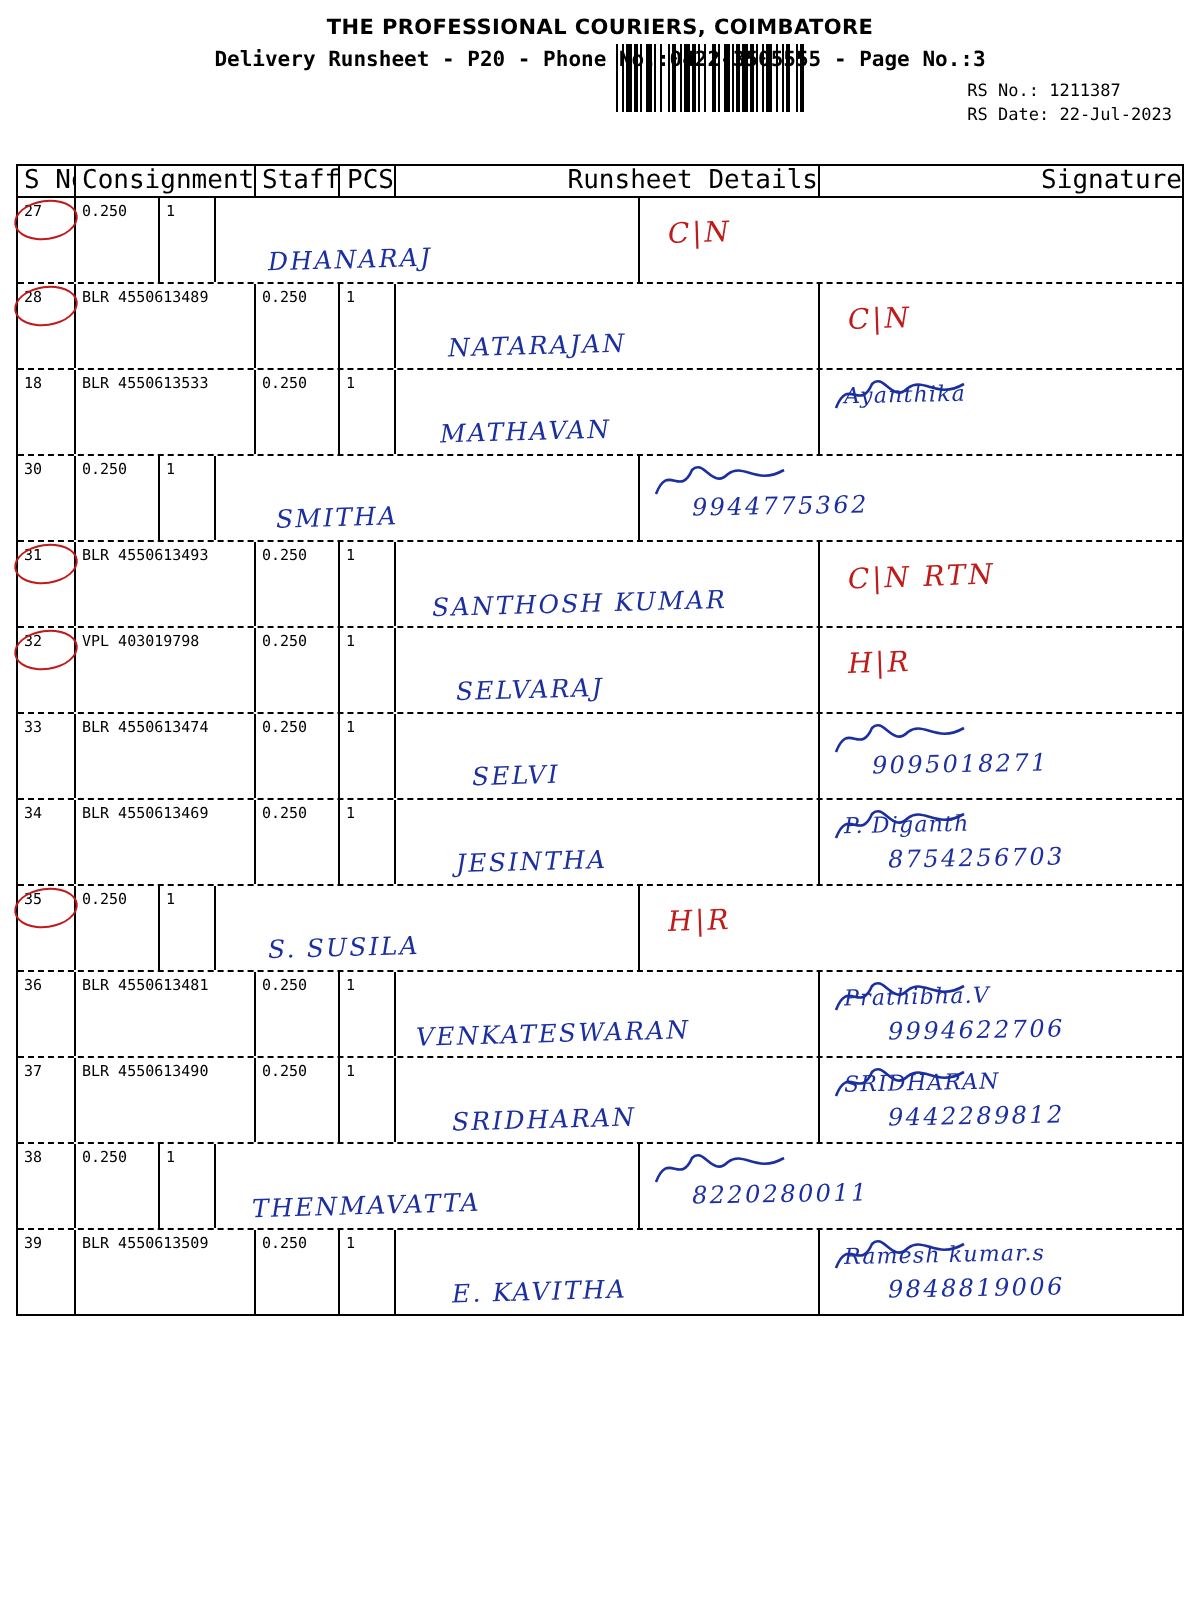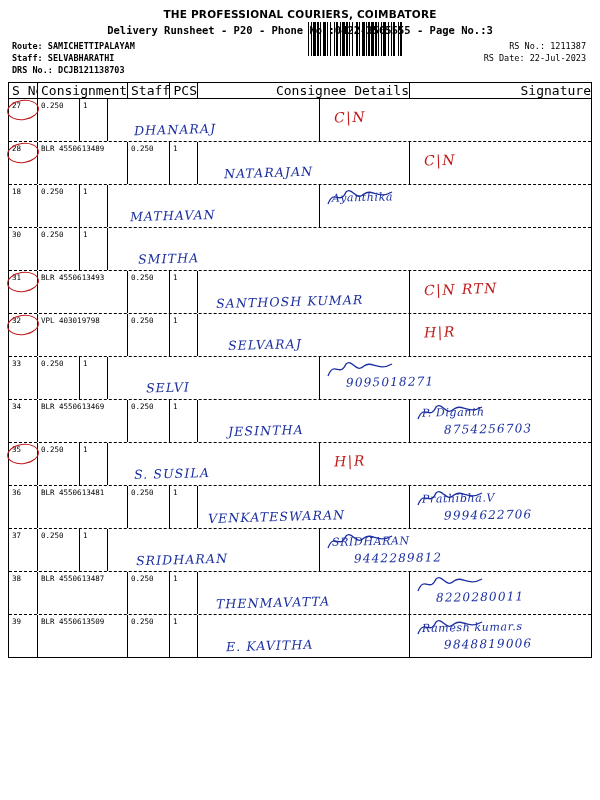--- a/index.html
+++ b/index.html
@@ -50,21 +50,21 @@
     font-size: 8.5px;
     font-weight: bold;
     line-height: 12px;
   }
   .hdr-right {
     position: absolute;
     right: 6px;
     top: 0;
     font-size: 8.5px;
     line-height: 12px;
-    text-align: right;
+    text-align: left;
   }
   .barcode {
     position: absolute;
     left: 300px;
     top: -18px;
     width: 150px;
     height: 34px;
     display: flex;
     align-items: stretch;
   }
@@ -238,53 +238,39 @@
         <div style="width:2px"></div>
         <div class="bar" style="width:1px"></div>
         <div style="width:1px"></div>
         <div class="bar" style="width:2px"></div>
         <div style="width:3px"></div>
         <div class="bar" style="width:1px"></div>
         <div style="width:1px"></div>
         <div class="bar" style="width:2px"></div>
         <div style="width:1px"></div>
       </div>
-    <div class="hdr-left">
-      <div>
-        <span>Route:</span>
-        <span>SAMICHETTIPALAYAM</span>
-      </div>
-      <div>
-        <span>Staff:</span>
-        <span>SELVABHARATHI</span>
-      </div>
-      <div>
-        <span>DRS No.:</span>
-        <span>DCJB121138703</span>
-      </div>
-    </div>
     <div class="hdr-right">
       <div>
         <span>RS No.:</span>
         <span>1211387</span>
       </div>
       <div>
         <span>RS Date:</span>
         <span>22-Jul-2023</span>
       </div>
     </div>
   </div>
 
   <div class="tbl">
     <div class="thead">
       <div class="cell c-sno">S No</div>
       <div class="cell c-cons">Consignment No</div>
       <div class="cell c-wt">Staff</div>
       <div class="cell c-pcs">PCS</div>
-      <div class="cell c-det">Consignee Details</div>
+      <div class="cell c-det">Runsheet Details</div>
       <div class="cell c-sig">Signature</div>
     </div>
     <div id="tbody">
         <div class="row">
           <div class="cell c-sno"><span class="circle-mark"></span><span>27</span></div>
           <div class="cell c-wt">0.250</div>
           <div class="cell c-pcs">1</div>
           <div class="cell c-det sig-cell">
             <span class="det-in hw" style="left:26px;">DHANARAJ</span>
           </div>
@@ -299,38 +285,45 @@
           <div class="cell c-pcs">1</div>
           <div class="cell c-det sig-cell">
             <span class="det-in hw" style="left:26px;">NATARAJAN</span>
           </div>
           <div class="cell c-sig sig-cell">
             <span class="sig-abs hw-red" style="left:14px; top:10px;">C|N</span>
           </div>
         </div>
         <div class="row">
           <div class="cell c-sno"><span>18</span></div>
+          <div class="cell c-cons">BLR 4550613533</div>
           <div class="cell c-wt">0.250</div>
           <div class="cell c-pcs">1</div>
           <div class="cell c-det sig-cell">
             <span class="det-in hw" style="left:22px;">MATHAVAN</span>
           </div>
           <div class="cell c-sig sig-cell">
             <span class="sig-abs hw-blue-sm" style="left:12px; top:6px;">Ayanthika</span>
             <svg class="scribble" width="70" height="22" style="left:6px; top:1px;" viewBox="0 0 70 22">
               <path d="M2 18 C 8 2, 14 20, 20 6 C 26 0, 30 16, 38 8 C 46 2, 52 14, 66 6" stroke="#1b2fa0" fill="none" stroke-width="1.3"></path>
             </svg>
           </div>
         </div>
         <div class="row">
           <div class="cell c-sno"><span>30</span></div>
           <div class="cell c-wt">0.250</div>
           <div class="cell c-pcs">1</div>
           <div class="cell c-det sig-cell">
             <span class="det-in hw" style="left:30px;">SMITHA</span>
+          </div>
+          <div class="cell c-sig sig-cell">
+            <span class="sig-abs hw-num" style="left:26px; top:18px;">9944775362</span>
+            <svg class="scribble" width="70" height="22" style="left:6px; top:1px;" viewBox="0 0 70 22">
+              <path d="M2 18 C 8 2, 14 20, 20 6 C 26 0, 30 16, 38 8 C 46 2, 52 14, 66 6" stroke="#1b2fa0" fill="none" stroke-width="1.3"></path>
+            </svg>
           </div>
         </div>
         <div class="row">
           <div class="cell c-sno"><span class="circle-mark"></span><span>31</span></div>
           <div class="cell c-cons">BLR 4550613493</div>
           <div class="cell c-wt">0.250</div>
           <div class="cell c-pcs">1</div>
           <div class="cell c-det sig-cell">
             <span class="det-in hw" style="left:18px;">SANTHOSH KUMAR</span>
           </div>
@@ -345,20 +338,21 @@
           <div class="cell c-pcs">1</div>
           <div class="cell c-det sig-cell">
             <span class="det-in hw" style="left:30px;">SELVARAJ</span>
           </div>
           <div class="cell c-sig sig-cell">
             <span class="sig-abs hw-red" style="left:14px; top:10px;">H|R</span>
           </div>
         </div>
         <div class="row">
           <div class="cell c-sno"><span>33</span></div>
+          <div class="cell c-cons">BLR 4550613474</div>
           <div class="cell c-wt">0.250</div>
           <div class="cell c-pcs">1</div>
           <div class="cell c-det sig-cell">
             <span class="det-in hw" style="left:38px;">SELVI</span>
           </div>
           <div class="cell c-sig sig-cell">
             <span class="sig-abs hw-num" style="left:26px; top:18px;">9095018271</span>
             <svg class="scribble" width="70" height="22" style="left:6px; top:1px;" viewBox="0 0 70 22">
               <path d="M2 18 C 8 2, 14 20, 20 6 C 26 0, 30 16, 38 8 C 46 2, 52 14, 66 6" stroke="#1b2fa0" fill="none" stroke-width="1.3"></path>
             </svg>
@@ -402,36 +396,36 @@
           <div class="cell c-sig sig-cell">
             <span class="sig-abs hw-blue-sm" style="left:12px; top:6px;">Prathibha.V</span>
             <span class="sig-abs hw-num" style="left:34px; top:22px;">9994622706</span>
             <svg class="scribble" width="70" height="22" style="left:6px; top:1px;" viewBox="0 0 70 22">
               <path d="M2 18 C 8 2, 14 20, 20 6 C 26 0, 30 16, 38 8 C 46 2, 52 14, 66 6" stroke="#1b2fa0" fill="none" stroke-width="1.3"></path>
             </svg>
           </div>
         </div>
         <div class="row">
           <div class="cell c-sno"><span>37</span></div>
+          <div class="cell c-cons">BLR 4550613490</div>
           <div class="cell c-wt">0.250</div>
           <div class="cell c-pcs">1</div>
           <div class="cell c-det sig-cell">
             <span class="det-in hw" style="left:28px;">SRIDHARAN</span>
           </div>
           <div class="cell c-sig sig-cell">
             <span class="sig-abs hw-blue-sm" style="left:12px; top:6px;">SRIDHARAN</span>
             <span class="sig-abs hw-num" style="left:34px; top:22px;">9442289812</span>
             <svg class="scribble" width="70" height="22" style="left:6px; top:1px;" viewBox="0 0 70 22">
               <path d="M2 18 C 8 2, 14 20, 20 6 C 26 0, 30 16, 38 8 C 46 2, 52 14, 66 6" stroke="#1b2fa0" fill="none" stroke-width="1.3"></path>
             </svg>
           </div>
         </div>
         <div class="row">
           <div class="cell c-sno"><span>38</span></div>
-          <div class="cell c-cons">BLR 4550613487</div>
           <div class="cell c-wt">0.250</div>
           <div class="cell c-pcs">1</div>
           <div class="cell c-det sig-cell">
             <span class="det-in hw" style="left:18px;">THENMAVATTA</span>
           </div>
           <div class="cell c-sig sig-cell">
             <span class="sig-abs hw-num" style="left:26px; top:18px;">8220280011</span>
             <svg class="scribble" width="70" height="22" style="left:6px; top:1px;" viewBox="0 0 70 22">
               <path d="M2 18 C 8 2, 14 20, 20 6 C 26 0, 30 16, 38 8 C 46 2, 52 14, 66 6" stroke="#1b2fa0" fill="none" stroke-width="1.3"></path>
             </svg>

